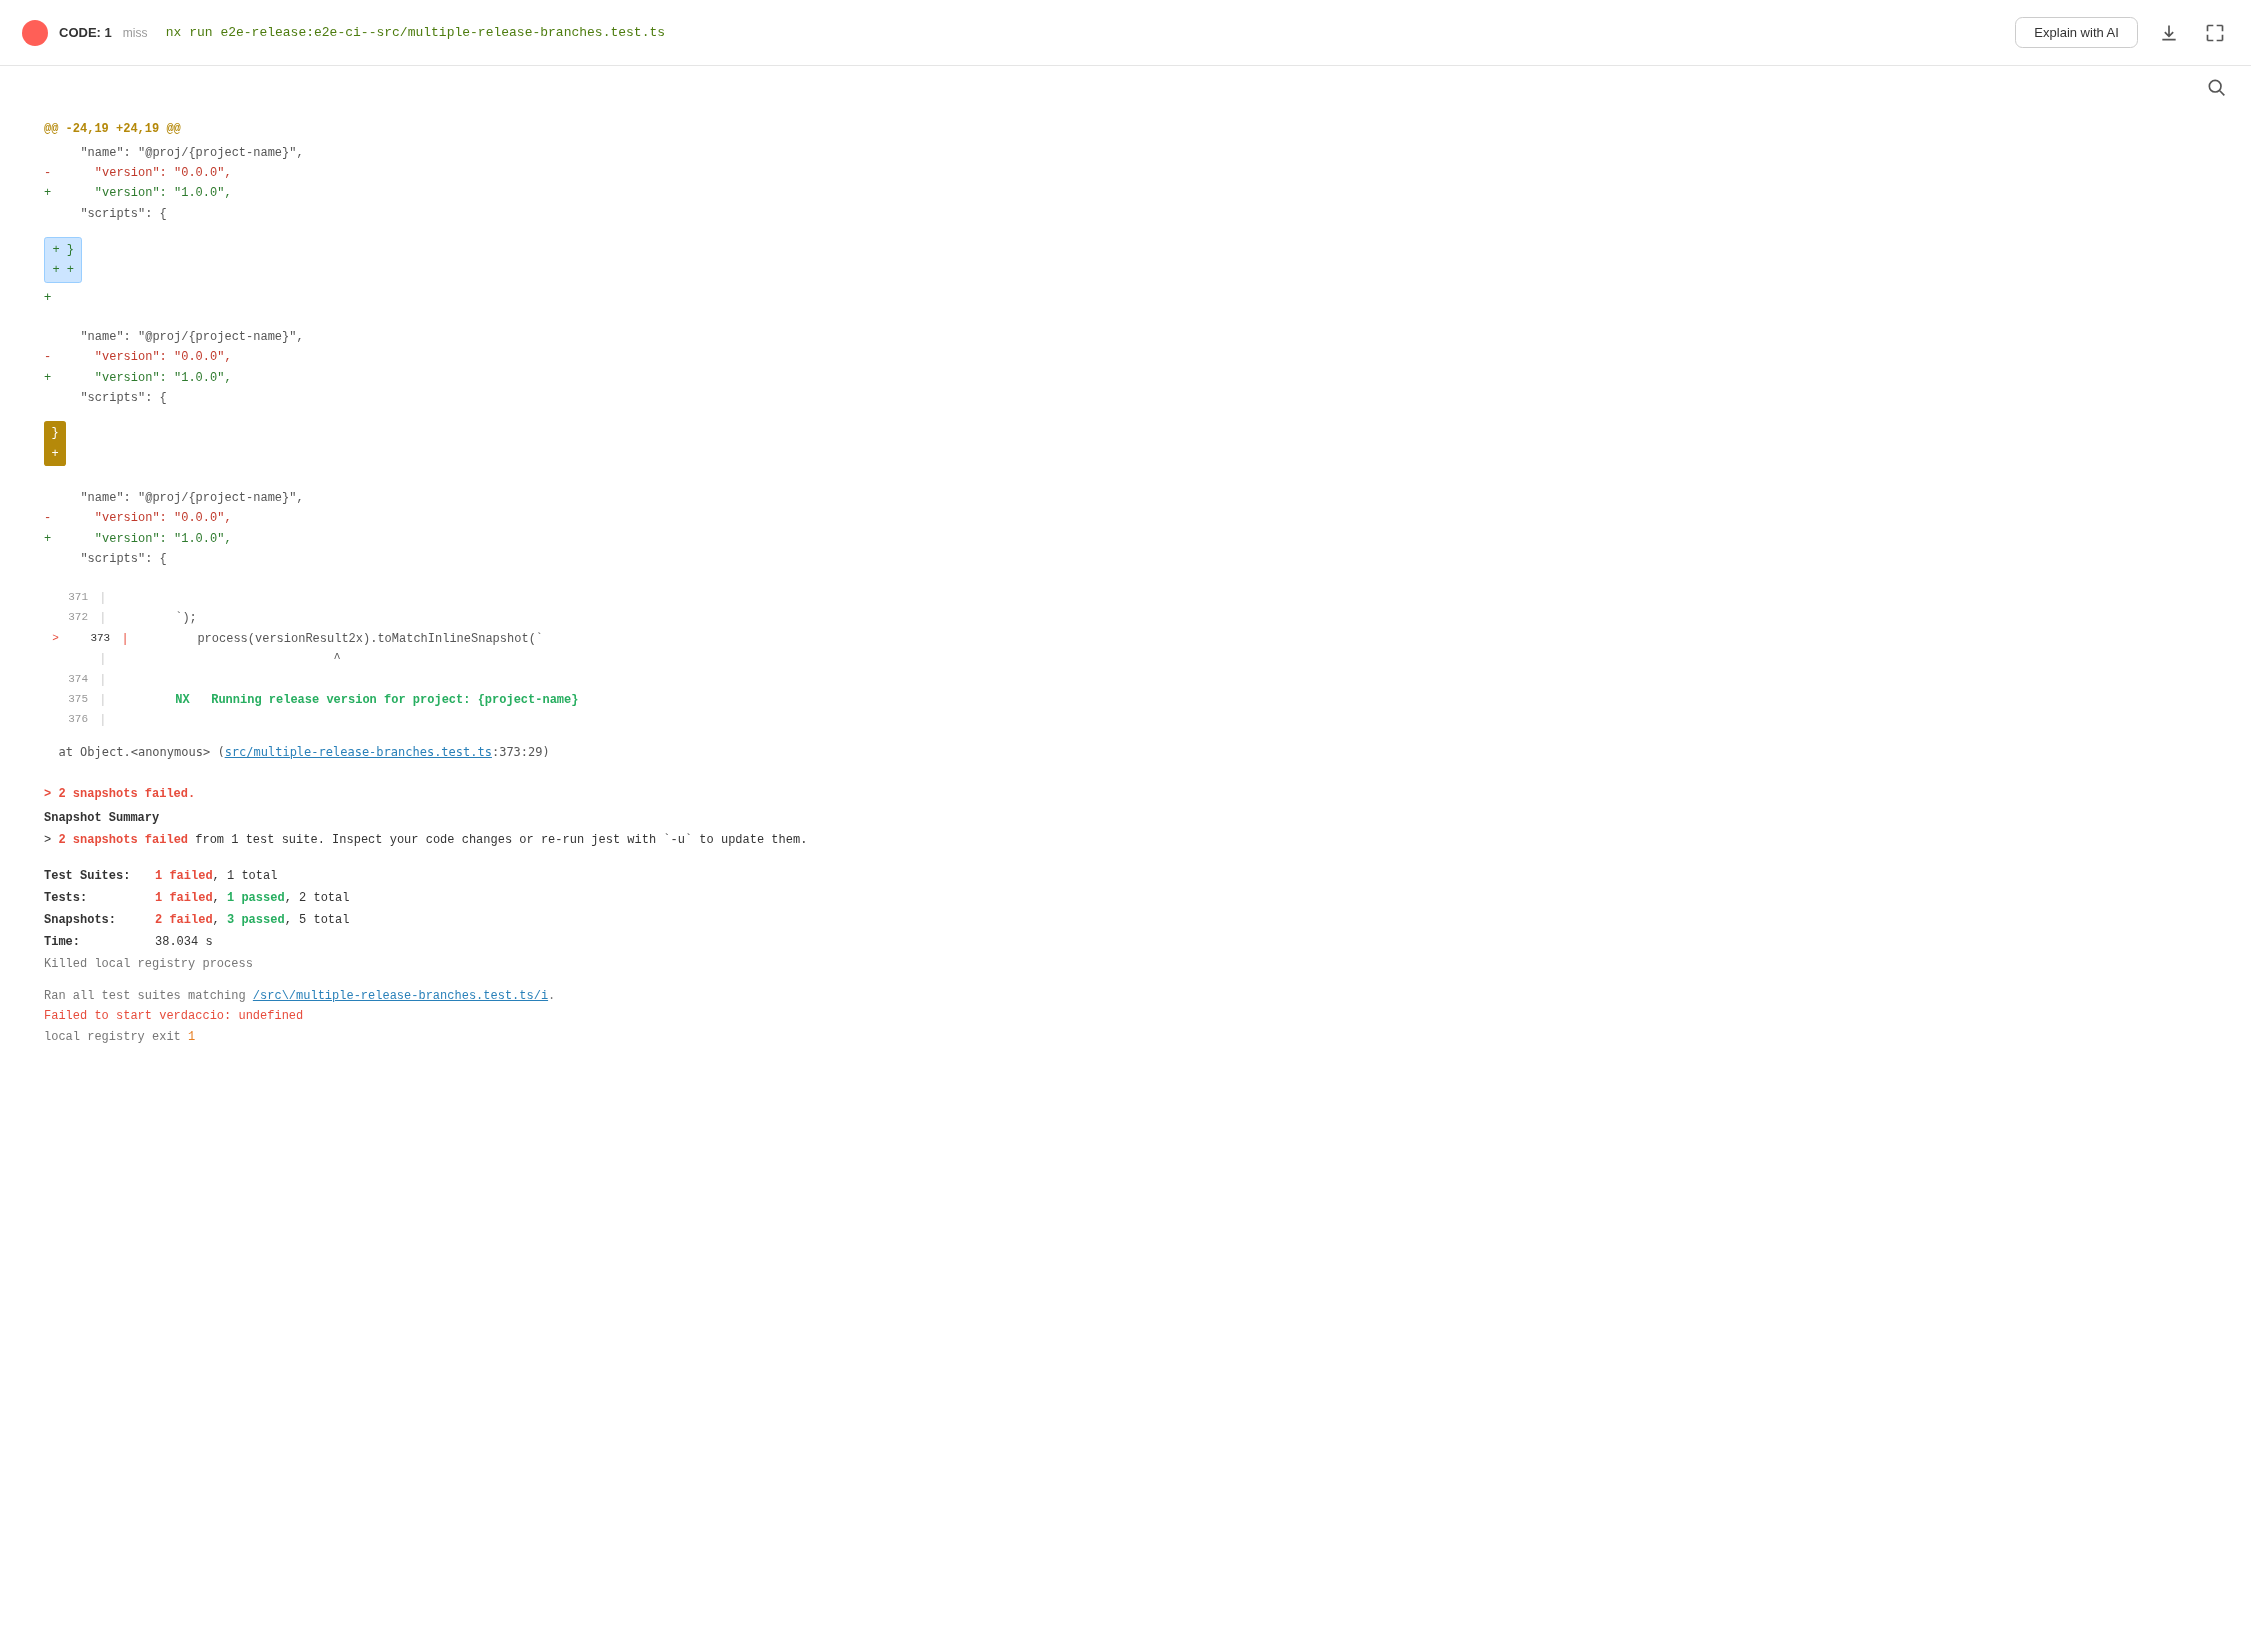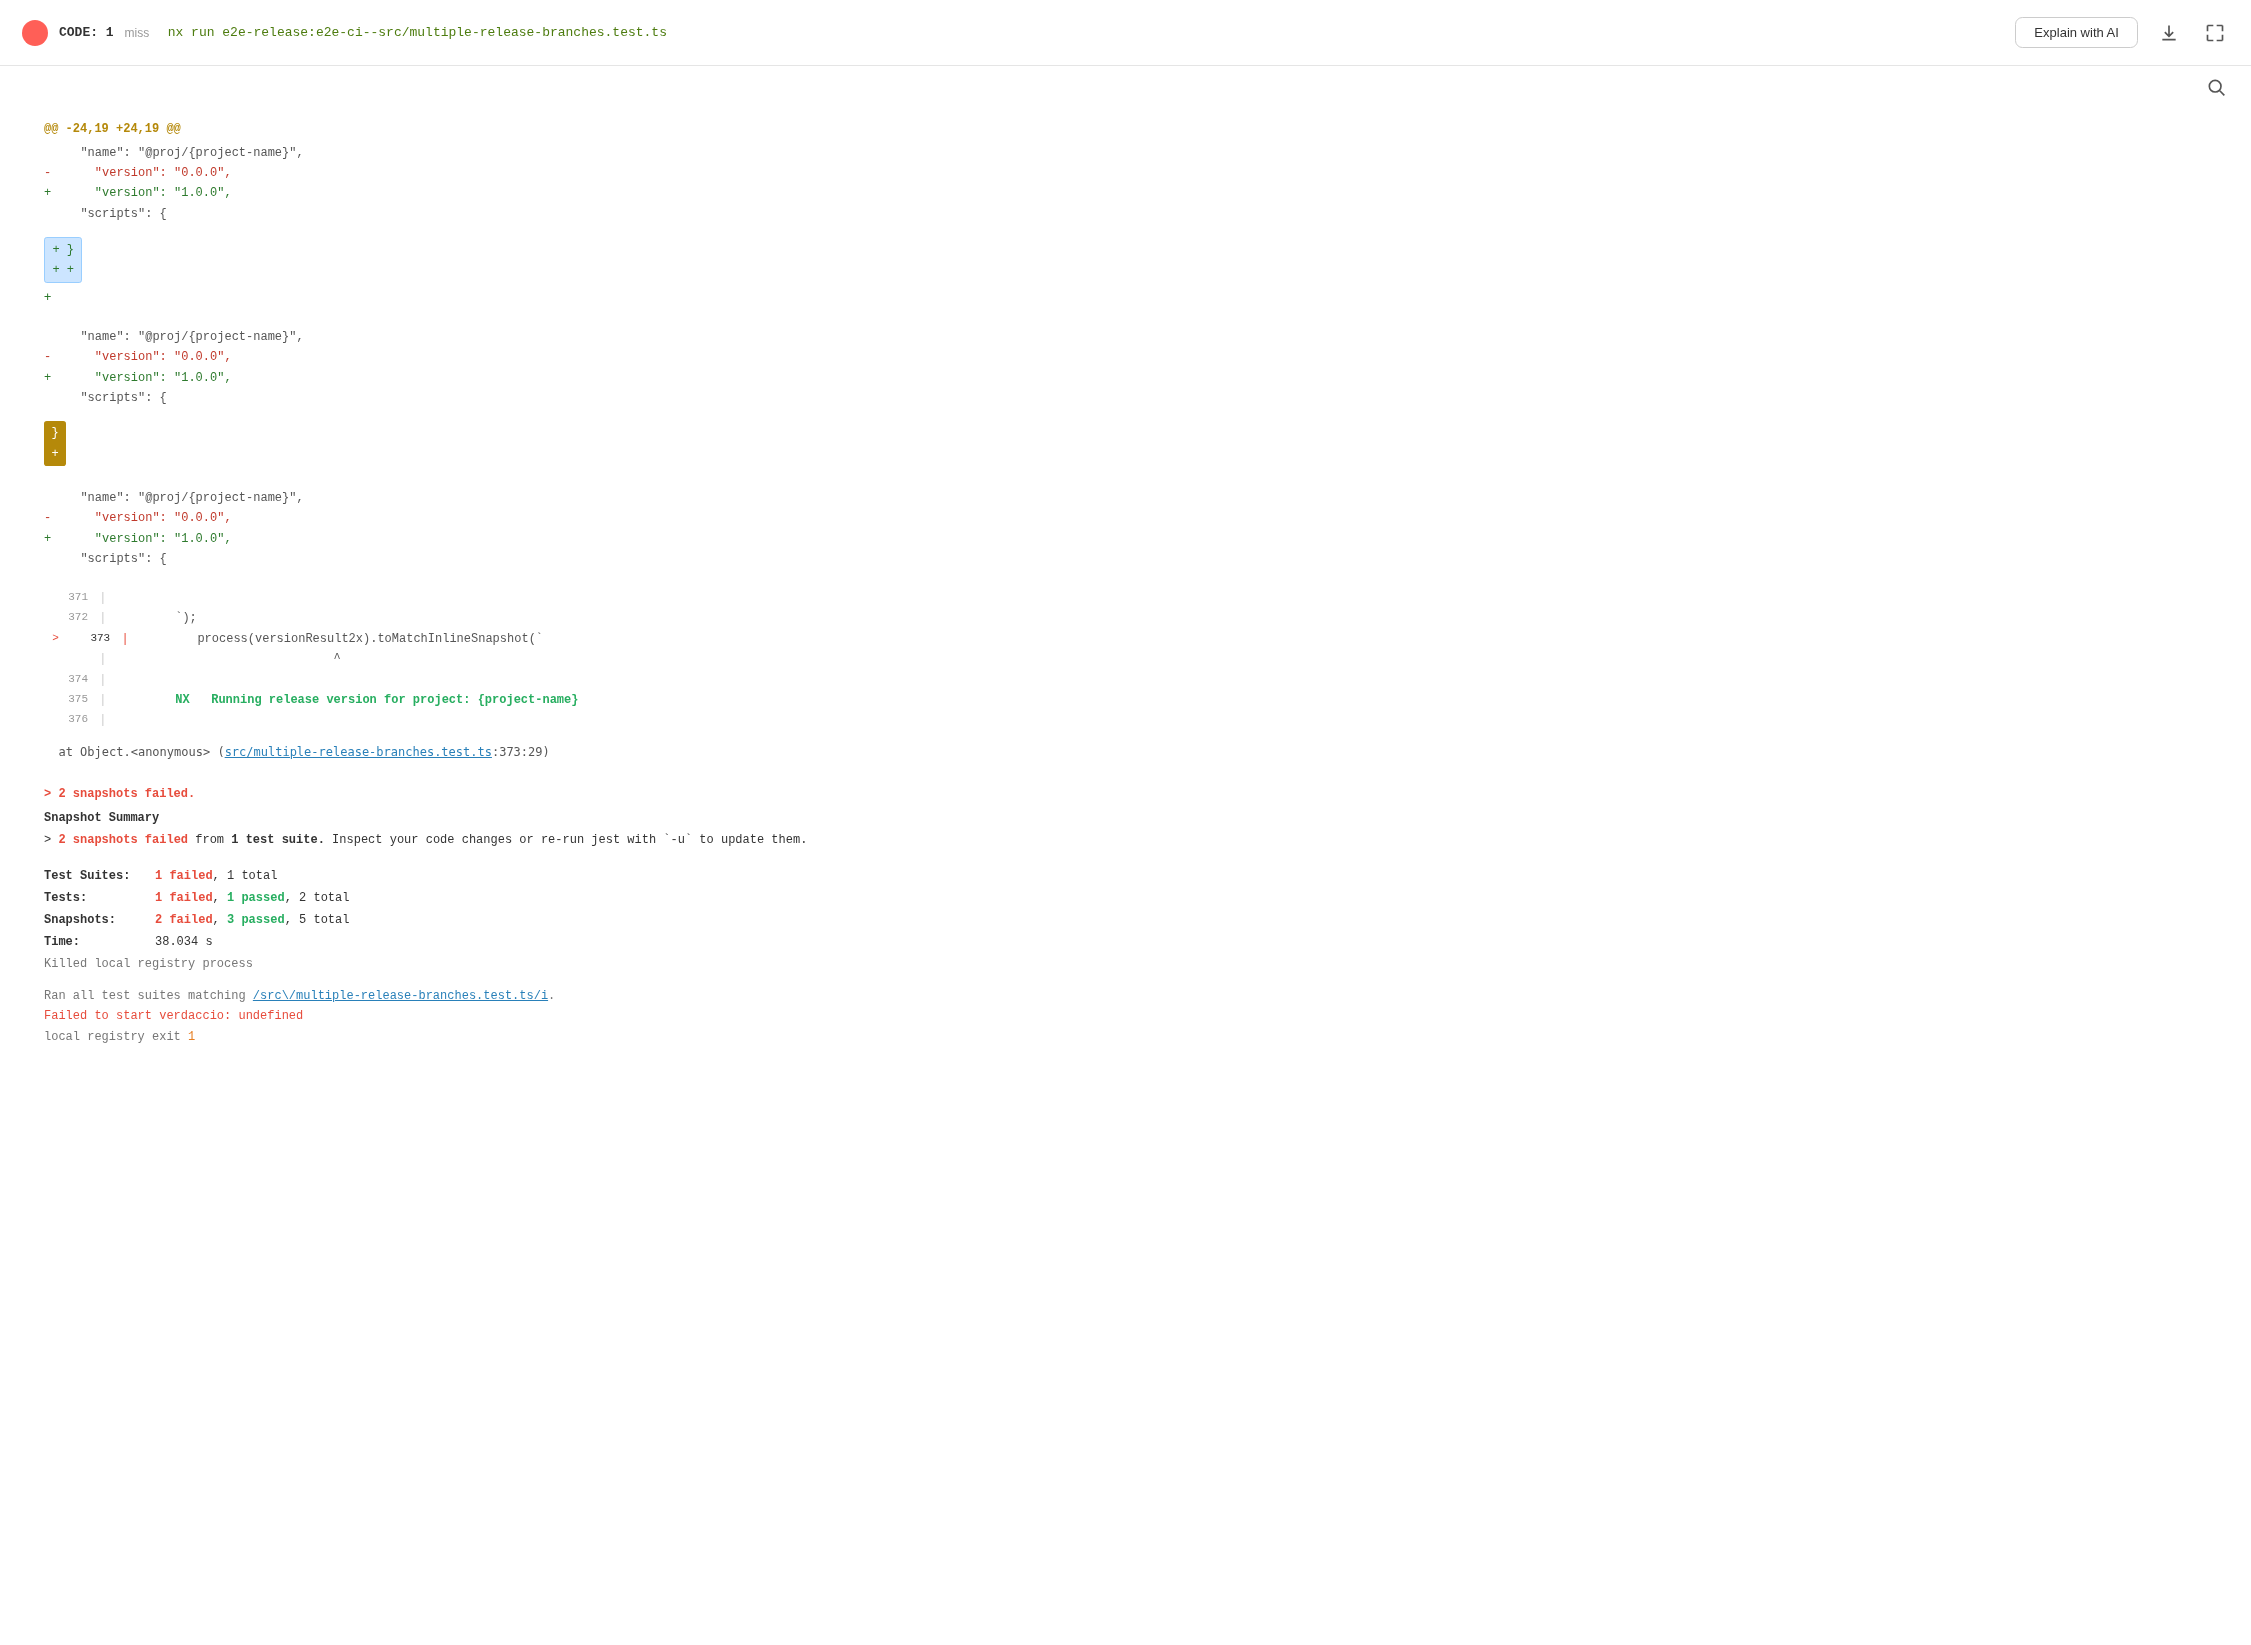--- a/index.html
+++ b/index.html
@@ -36,21 +36,20 @@
       background: #ff5f57;
       flex-shrink: 0;
     }
     .code-badge {
       display: flex;
       align-items: flex-end;
       gap: 5.5px;
       font-size: 13px;
       font-weight: 600;
       color: #333;
-      font-family: Liberation Mono, monospace;
     }
     .code-label {
       font-weight: 700;
       color: #333;
     }
     .miss-badge {
       font-size: 12px;
       color: #999;
     }
     .command-text {
@@ -381,21 +380,21 @@
   <div style="margin: 11px 0; font-family:monospace; font-size:12px; color:#555;">
     &nbsp;&nbsp;at Object.&lt;anonymous&gt; (<span class="link-text">src/multiple-release-branches.test.ts</span>:373:29)
   </div>
 
   <div class="summary-section">
     <div>
       <span class="snapshots-failed-bold">&gt; 2 snapshots failed.</span>
     </div>
     <div style="font-weight:700; margin-top:3.7px;">Snapshot Summary</div>
     <div style="margin-top:1.8px; color:#333;">
-      &gt; <span class="red-text">2 snapshots failed</span> from <span style="font-weight:700;">1 test suite.</span> Inspect your code changes or re-run jest with `<span>-u</span>` to update them.
+      &gt; <span class="red-text">2 snapshots failed</span> from <span style="font-weight:400;">1 test suite.</span> Inspect your code changes or re-run jest with `<span>-u</span>` to update them.
     </div>
 
     <div style="margin-top: 14.8px;">
       <div class="stat-row">
         <span class="stat-label">Test Suites:</span>
         <span class="stat-value">
           <span class="red-text">1 failed</span>, 1 total
         </span>
       </div>
       <div class="stat-row">

